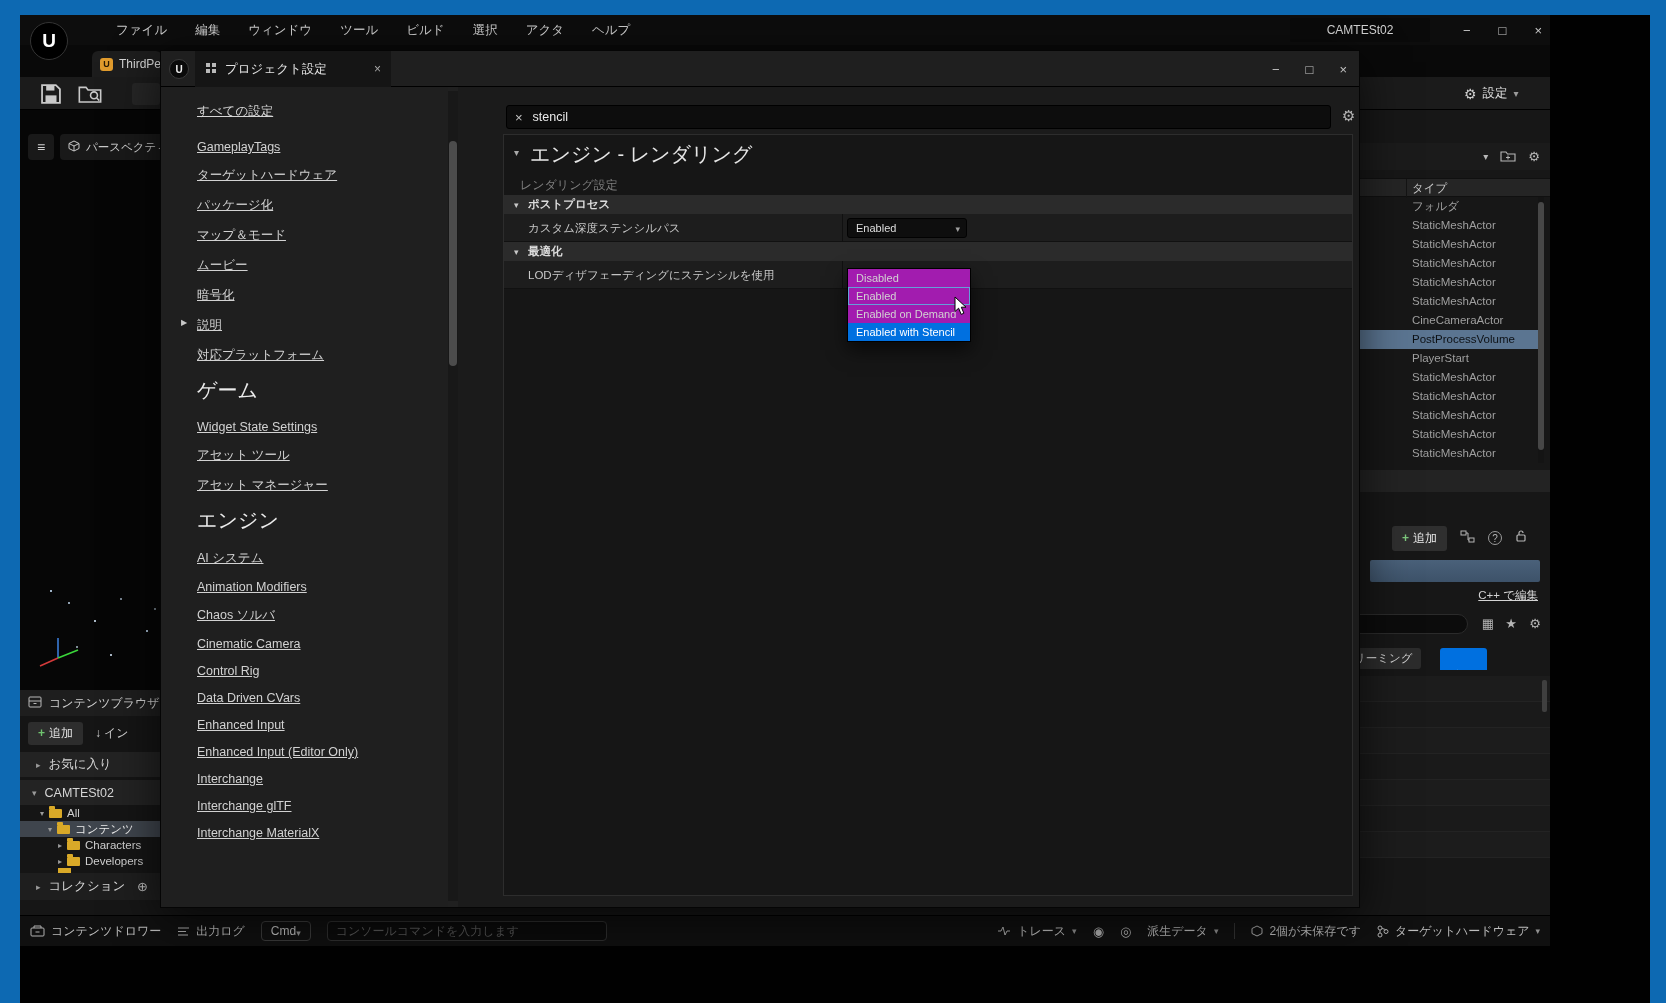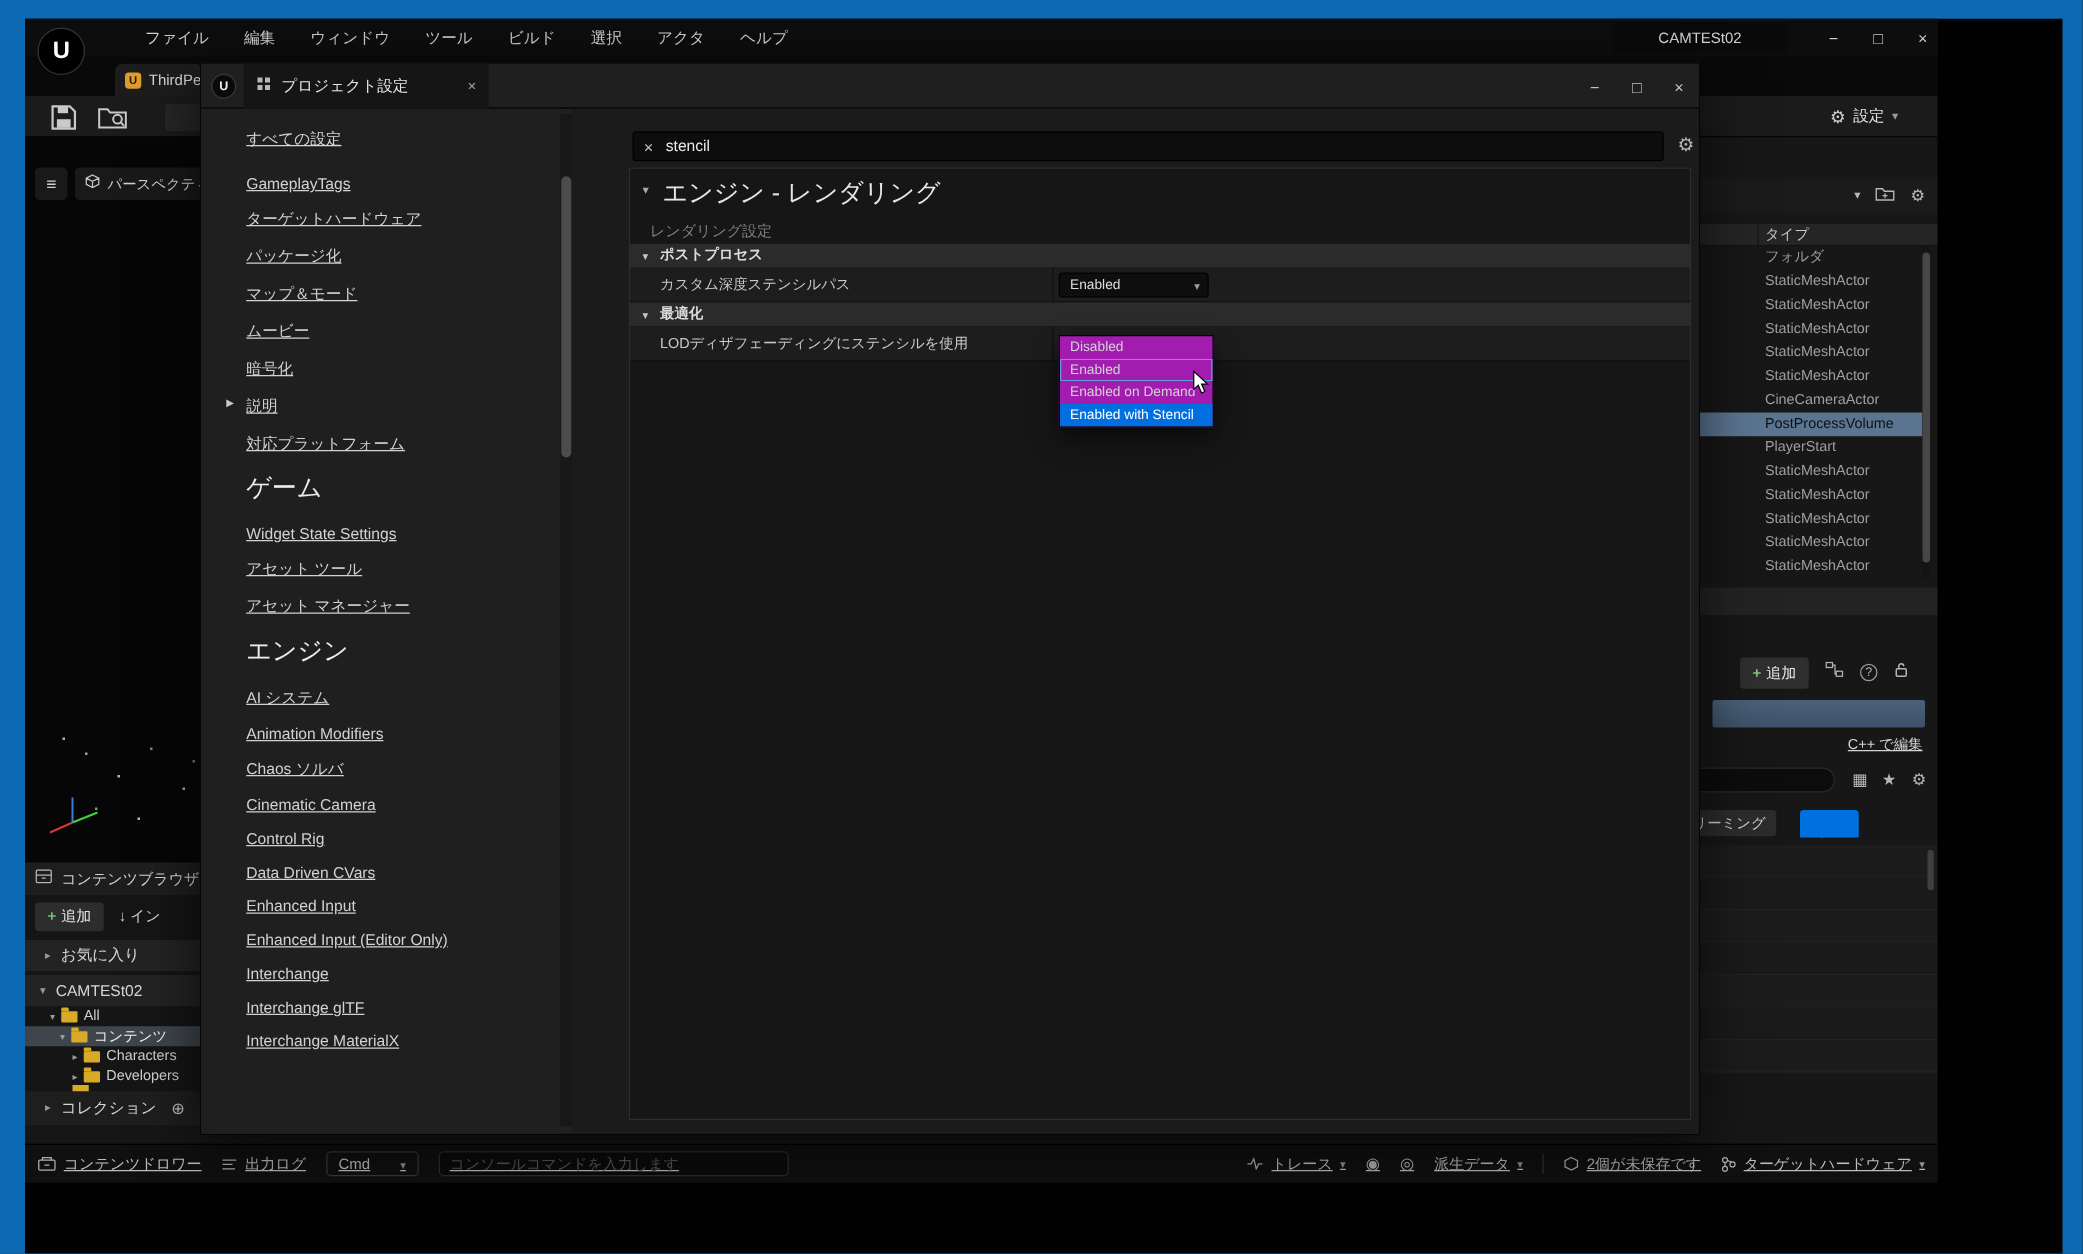--- a/index.html
+++ b/index.html
@@ -93,25 +93,25 @@
   .dt-searchrow .ic{position:absolute;top:4px;font-size:13px;color:#b5b5b5;}
   .dt-tabs{position:absolute;left:0;top:538px;width:190px;height:22px;overflow:hidden;}
   .dt-tab-partial{position:absolute;left:-14px;top:0;padding:3px 8px;background:#2c2c2c;border-radius:3px;font-size:11.5px;color:#d0d0d0;white-space:nowrap;}
   .dt-tab-all{position:absolute;left:80px;top:0;padding:20px 12px;background:#0070e0;border-radius:3px;font-size:11.5px;color:#fff;}
   .dt-rows{position:absolute;left:0;top:566px;width:190px;}
   .dt-row{height:26px;background:#1a1a1a;border-bottom:1px solid #232323;}
   .dt-row:nth-child(odd){background:#1c1c1c;}
   .dt-scrollnub{position:absolute;left:182px;top:570px;width:5px;height:32px;background:#3f3f3f;border-radius:2px;}
 
   
-  .statusbar{position:absolute;left:0;top:900px;width:1530px;height:31px;background:#101010;border-top:1px solid #000;display:flex;align-items:center;justify-content:space-between;padding:0 10px;font-size:12px;color:#bdbdbd;text-decoration:underline;}
+  .statusbar{position:absolute;left:0;top:900px;width:1530px;height:31px;background:#101010;border-top:1px solid #000;display:flex;align-items:center;justify-content:space-between;padding:0 10px;font-size:12px;color:#bdbdbd;}
   .sb-group{display:flex;align-items:center;gap:16px;}
   .sb-item{display:flex;align-items:center;gap:6px;white-space:nowrap;}
   .sb-chev{font-size:9px;color:#8f8f8f;}
-  .cmd-pill{display:flex;align-items:flex-end;gap:24px;border:1px solid #3a3a3a;border-radius:4px;padding:2px 9px;}
+  .cmd-pill{display:flex;align-items:flex-end;gap:0;border:1px solid #3a3a3a;border-radius:4px;padding:2px 9px;}
   .console-input{width:280px;height:20px;background:#0b0b0b;border:1px solid #2e2e2e;border-radius:4px;padding:0 8px;line-height:18px;color:#565656;font-size:12px;overflow:hidden;white-space:nowrap;}
   .sb-sep{width:1px;height:16px;background:#333;}
   .sb-glyph{font-size:13px;color:#b0b0b0;}
 
   
   .toast{position:absolute;left:1320px;top:846px;width:210px;height:54px;background:#282828;border-radius:2px;box-shadow:-6px 6px 16px rgba(0,0,0,.55);z-index:80;}
   .toast-icon{position:absolute;left:8px;top:8px;width:30px;height:30px;background:#e9e9e9;border-radius:3px;display:flex;align-items:center;justify-content:center;}
   .toast-msg{position:absolute;left:46px;top:9px;font-size:11.5px;color:#e3d98f;white-space:nowrap;}
   .toast-btn{position:absolute;top:30px;height:18px;background:#0e0e0e;border-radius:2px;font-size:11px;color:#d6d6d6;text-align:center;line-height:18px;}
   .toast-cancel{right:76px;width:60px;}

